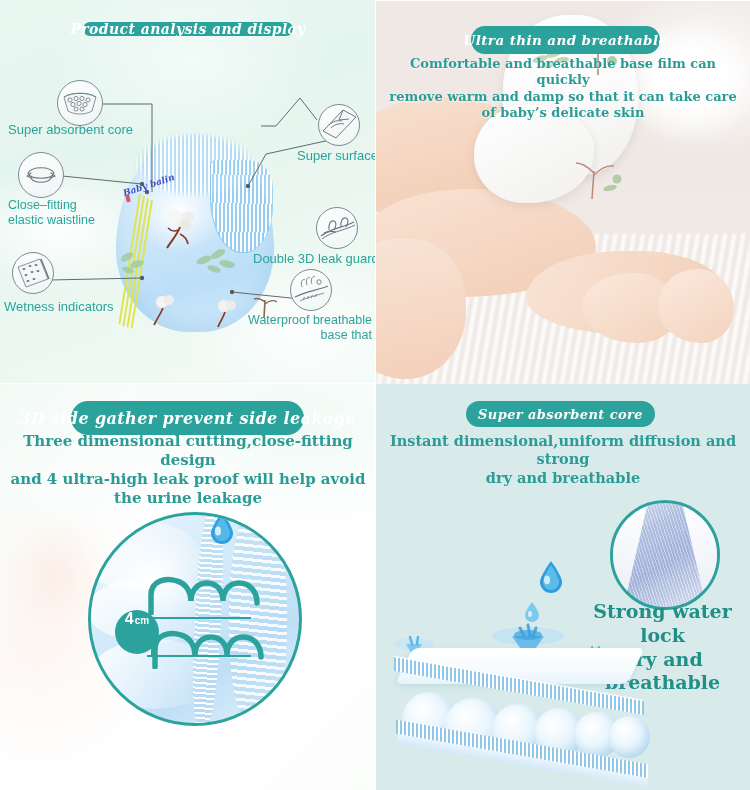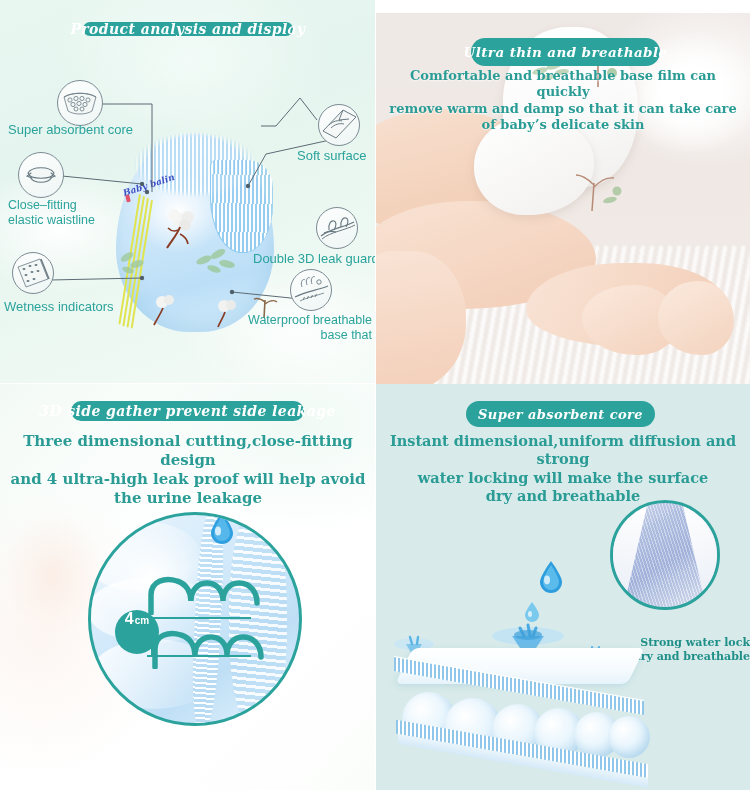--- a/index.html
+++ b/index.html
@@ -12,21 +12,21 @@
 
   
   .panel{position:absolute;overflow:hidden;}
   #panel-tl{left:0;top:0;width:375px;height:383px;
     background:
       radial-gradient(ellipse 150px 90px at 60px 230px, rgba(255,255,255,.95), rgba(255,255,255,0) 70%),
       radial-gradient(ellipse 170px 110px at 300px 330px, rgba(255,255,255,.85), rgba(255,255,255,0) 70%),
       radial-gradient(ellipse 200px 140px at 190px 60px, #f2fbf7, rgba(242,251,247,0) 70%),
       linear-gradient(160deg,#e9f7f1 0%,#e4f4ee 35%,#eaf7f0 60%,#f4fbf7 100%);
   }
-  #panel-tr{left:376px;top:13px;width:374px;height:383px;background:#f6f2ef;}
+  #panel-tr{left:376px;top:1px;width:374px;height:383px;background:#f6f2ef;}
   #panel-bl{left:0;top:384px;width:375px;height:406px;
     background:
       radial-gradient(ellipse 180px 200px at 40px 250px, #fdf6f2, rgba(253,246,242,0) 72%),
       radial-gradient(ellipse 240px 150px at 300px 40px, #f0faf5, rgba(240,250,245,0) 75%),
       linear-gradient(135deg,#f3faf6 0%,#ffffff 42%,#ffffff 70%,#fbfdfb 100%);
   }
   #panel-br{left:376px;top:384px;width:374px;height:406px;background:#d8ebea;}
 
   
   .badge{
@@ -137,22 +137,22 @@
     border:3px solid #2ba39c;overflow:hidden;
     background:linear-gradient(150deg,#e9eef7 0%,#b9c6e4 28%,#a7b6dd 55%,#cfd8ec 80%,#eef1f8 100%);
   }
   .round-inset .fuzz{position:absolute;inset:0;
     background:repeating-linear-gradient(72deg, rgba(255,255,255,.35) 0 1px, rgba(140,160,205,.22) 1px 3px);}
   .round-inset .wedgeL,.round-inset .wedgeR{position:absolute;top:-6px;height:118px;width:34px;
     background:linear-gradient(180deg,#ffffff,#e7ecf5);}
   .round-inset .wedgeL{left:-12px;transform:rotate(13deg);}
   .round-inset .wedgeR{right:-12px;transform:rotate(-13deg);}
   .inset-caption{
-    position:absolute;left:575px;top:600px;width:175px;text-align:right;color:#1f8f88;
-    font-family:"DejaVu Serif",serif;font-weight:700;font-size:11px;line-height:1.25;margin-top:36px;
+    position:absolute;left:575px;top:600px;width:175px;text-align:center;color:#1f8f88;
+    font-family:"DejaVu Serif",serif;font-weight:700;font-size:19px;line-height:1.25;
   }
 </style>
 </head>
 <body>
 
 <div class="sheet">
 
   <div class="panel" id="panel-tl">
 
     <div class="badge" style="left:83px;top:22px;width:210px;height:14px;font-size:14px;">
@@ -295,21 +295,21 @@
       <svg viewBox="0 0 40 40">
           <g stroke="#6a7a83" stroke-width="1" fill="none">
         <path d="M4 26 L24 5 L37 12 L17 33 Z" fill="#f6f8f8"></path>
         <path d="M10 20 C14 16 19 15 23 16"></path>
         <path d="M12 23 C16 19 21 18 25 19"></path>
         <path d="M24 5 L20 15 L30 14"></path>
       </g>
         </svg>
     </div>
     <div class="callout" style="left:297px;top:148px;font-size:13px;">
-      <span>Soft surface</span>
+      <span>Super surface</span>
     </div>
 
     <div class="chip" style="left:316px;top:207px;width:40px;height:40px;">
       <svg viewBox="0 0 40 40">
           <g stroke="#6a7a83" stroke-width="1.1" fill="none">
         <path d="M4 28 C12 21 28 19 37 14" stroke-width="1.3"></path>
         <path d="M5 31 C13 24 29 22 38 17" stroke-width="1"></path>
         <path d="M12 22 C11 16 14 12 17 13 C20 14 19 19 17 22"></path>
         <path d="M24 19 C23 13 26 9 29 10 C32 11 31 16 29 19"></path>
         <path d="M7 25 C11 23 15 23 19 24"></path>
@@ -395,21 +395,21 @@
       <div>Comfortable and breathable base film can quickly</div>
       <div>remove warm and damp so that it can take care</div>
       <div>of baby’s delicate skin</div>
     </div>
   </div>
 
   <div class="panel" id="panel-bl">
     <div class="headmodel" style="top:100px;"></div>
   </div>
 
-  <div class="badge" style="left:71px;top:401px;width:233px;height:20px;font-size:14px;text-align:right;">
+  <div class="badge" style="left:71px;top:401px;width:233px;height:34px;font-size:16px;text-align:right;">
     <span>3D side gather prevent side leakage</span>
   </div>
 
   <div class="headline" style="left:10px;top:432px;width:356px;font-size:15px;text-align:center;">
     <div>Three dimensional cutting,close-fitting design</div>
     <div>and 4 ultra-high leak proof will help avoid</div>
     <div>the urine leakage</div>
   </div>
 
   <div id="gather-circle">
@@ -447,21 +447,20 @@
   </div>
 
   <div class="panel" id="panel-br"></div>
 
   <div class="badge" style="left:466px;top:401px;width:189px;height:26px;font-size:13px;">
     <span>Super absorbent core</span>
   </div>
 
   <div class="headline" style="left:388px;top:432px;width:350px;font-size:14.5px;">
     <div>Instant dimensional,uniform diffusion and strong</div>
-    <div>water locking will make the surface</div>
     <div>dry and breathable</div>
   </div>
 
   <div class="round-inset">
     <div class="fuzz"></div>
     <div class="wedgeL"></div>
     <div class="wedgeR"></div>
   </div>
 
   <div class="inset-caption">

